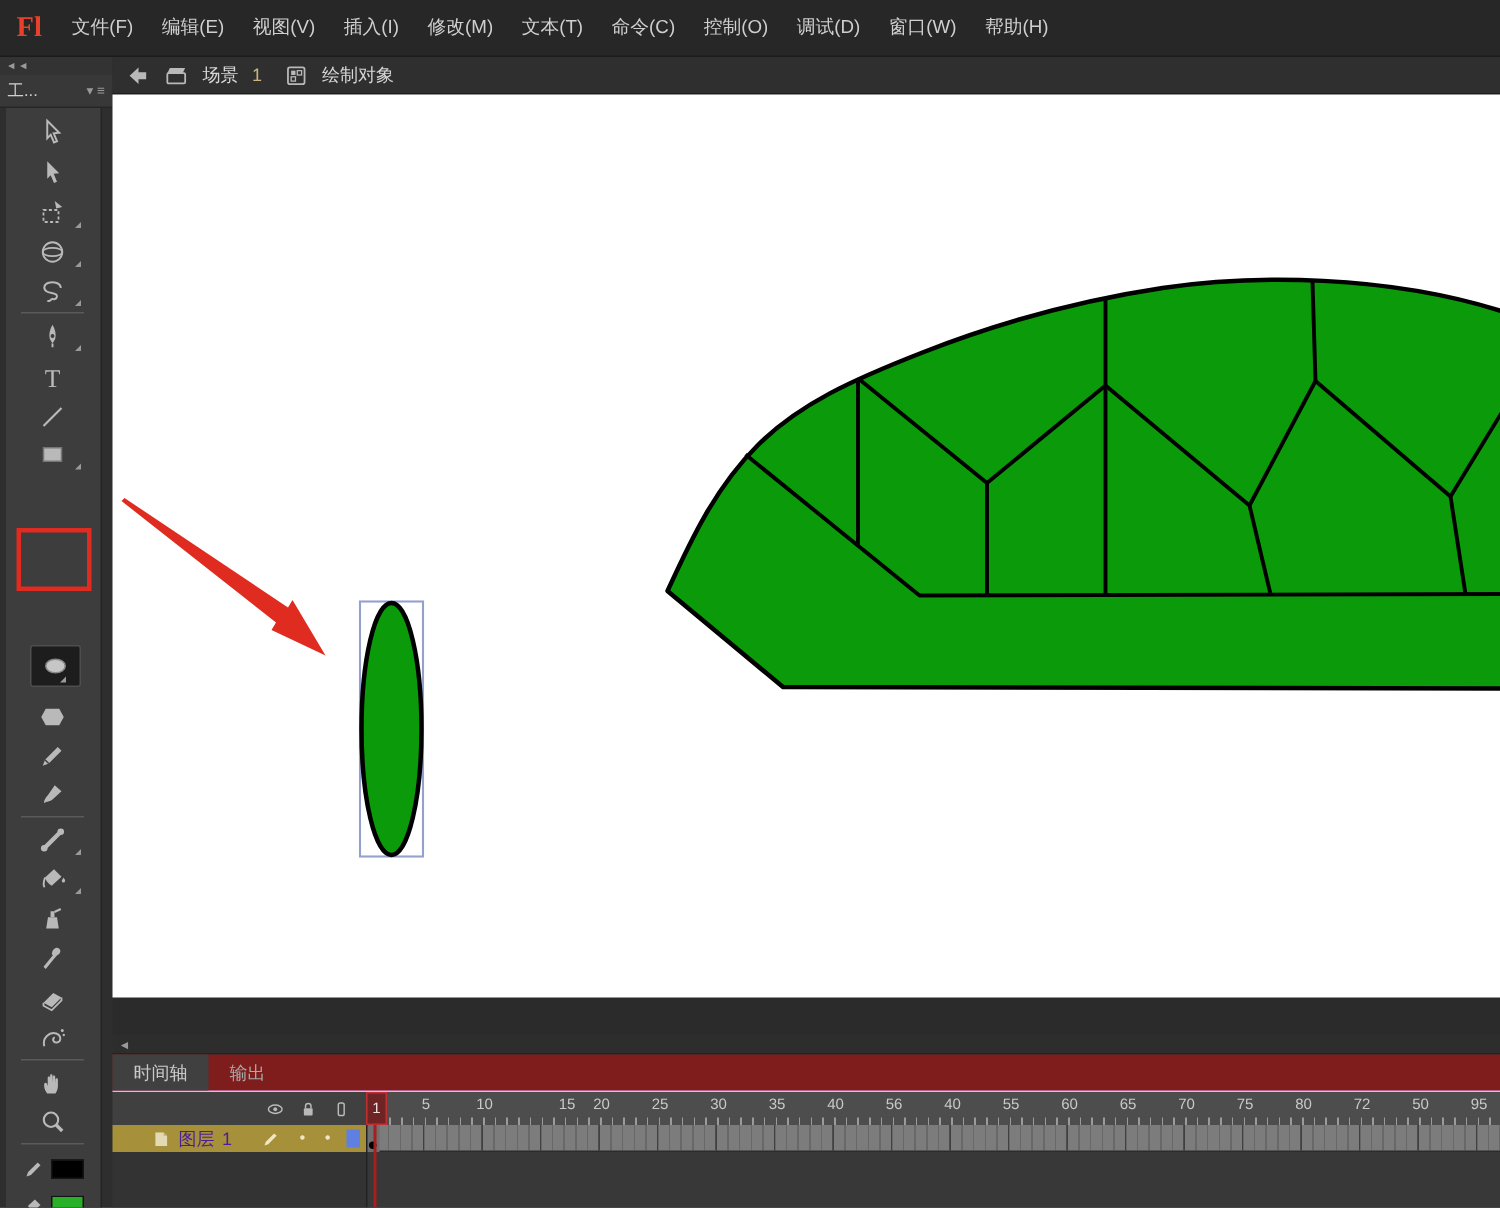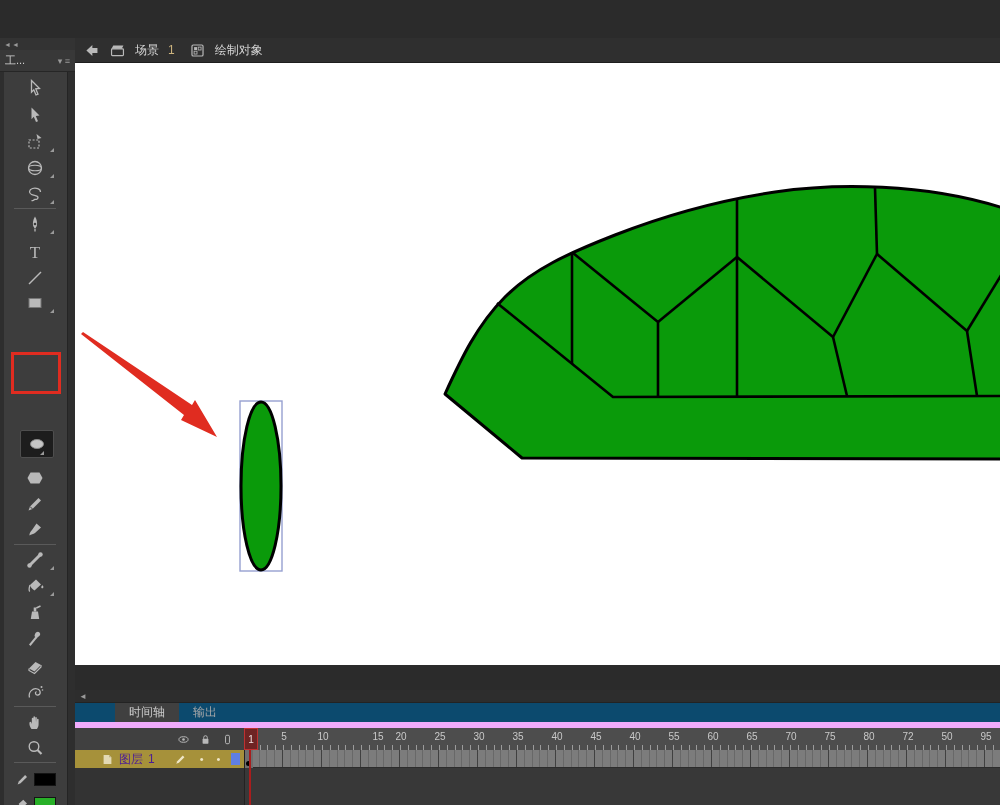--- a/index.html
+++ b/index.html
@@ -57,21 +57,21 @@
   .eb-num { color:#cdb47e; font-size:12px; }
 
   
   .stage { position:relative; width:925px; height:602px; background:#ffffff; overflow:hidden; }
   .stage svg { position:absolute; left:0; top:0; }
 
   
   .timeline { position:absolute; left:0; top:652px; width:925px; height:115px; background:#373737; }
   .tl-strip { height:13px; background:#2d2d2d; color:#9a9a9a; font-size:8px;
     display:flex; align-items:center; padding-left:4px; border-bottom:1px solid #232323; }
-  .tl-tabs { height:25px; background:#0c4a6e; display:flex; border-bottom:6px solid #f0abfc;padding-left:40px; }
+  .tl-tabs { height:25px; background:#7f1d1d; display:flex; border-bottom:1px solid #f0abfc; }
   .tl-tab { padding:0 14px; display:flex; align-items:center; font-size:12px; color:#c9c9c9; }
   .tl-tab.active { background:#404040; }
   .tl-tab.inactive { color:#a8a8a8; }
   .tl-content { position:relative; height:77px; display:flex; }
   .tl-left { width:169px; position:relative; }
   .tl-left-header { height:22px; background:#404040; display:flex; align-items:center;
     justify-content:flex-end; gap:9px; padding-right:10px; }
   .tl-left-header svg { width:13px; height:13px; }
   .layer-row { height:18px; background:var(--layer-gold); display:flex; align-items:center;
     gap:5px; padding-left:26px; }
@@ -98,20 +98,36 @@
     width:5px; height:5px; border-radius:50%; background:#000; }
   .frames-fill { height:37px; background:#383838; }
   .playhead-line { position:absolute; left:5px; top:22px; width:2px; height:55px;
     background:var(--playhead-red); z-index:7; }
 </style>
 </head>
 <body>
 
 <div id="app">
 
+  <div class="menubar">
+    <span class="logo">Fl</span>
+    <nav class="menus">
+        <span class="menu-item">文件(F)</span>
+        <span class="menu-item">编辑(E)</span>
+        <span class="menu-item">视图(V)</span>
+        <span class="menu-item">插入(I)</span>
+        <span class="menu-item">修改(M)</span>
+        <span class="menu-item">文本(T)</span>
+        <span class="menu-item">命令(C)</span>
+        <span class="menu-item">控制(O)</span>
+        <span class="menu-item">调试(D)</span>
+        <span class="menu-item">窗口(W)</span>
+        <span class="menu-item">帮助(H)</span>
+      </nav>
+  </div>
 
   <div class="dock">
     <div class="dock-collapse">
       <span>◄◄</span>
     </div>
     <div class="panel-tab-row">
       <span class="panel-tab">工...</span>
       <span class="panel-menu">▾ ≡</span>
     </div>
     <div class="tools">
@@ -349,21 +365,21 @@
               <span>1</span>
             </div>
           <span class="ruler-num" style="left: 40px;">5</span>
               <span class="ruler-num" style="left: 79px;">10</span>
               <span class="ruler-num" style="left: 134px;">15</span>
               <span class="ruler-num" style="left: 157px;">20</span>
               <span class="ruler-num" style="left: 196px;">25</span>
               <span class="ruler-num" style="left: 235px;">30</span>
               <span class="ruler-num" style="left: 274px;">35</span>
               <span class="ruler-num" style="left: 313px;">40</span>
-              <span class="ruler-num" style="left: 352px;">45</span>
+              <span class="ruler-num" style="left: 352px;">56</span>
               <span class="ruler-num" style="left: 391px;">40</span>
               <span class="ruler-num" style="left: 430px;">55</span>
               <span class="ruler-num" style="left: 469px;">60</span>
               <span class="ruler-num" style="left: 508px;">65</span>
               <span class="ruler-num" style="left: 547px;">70</span>
               <span class="ruler-num" style="left: 586px; text-align: center;">75</span>
               <span class="ruler-num" style="left: 625px;">80</span>
               <span class="ruler-num" style="left: 664px;">72</span>
               <span class="ruler-num" style="left: 703px;">50</span>
               <span class="ruler-num" style="left: 742px;">95</span>

